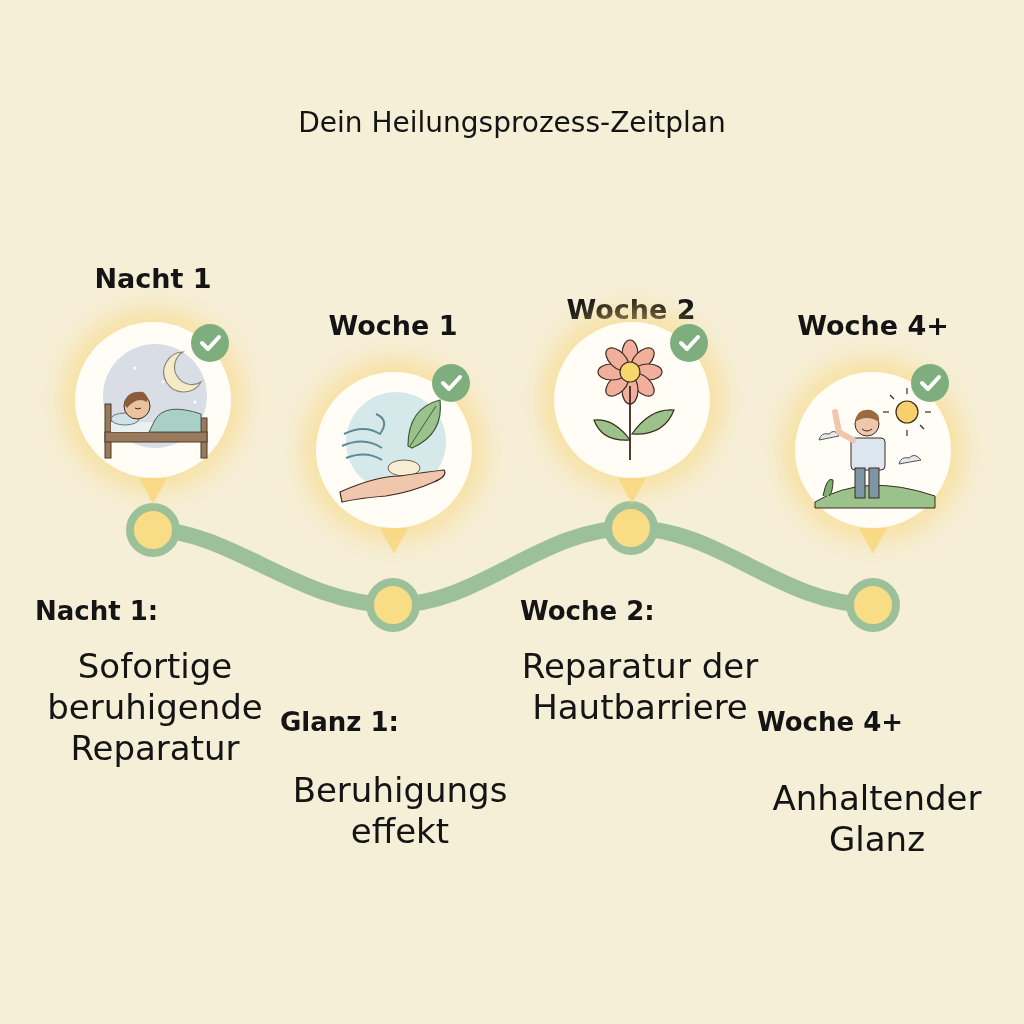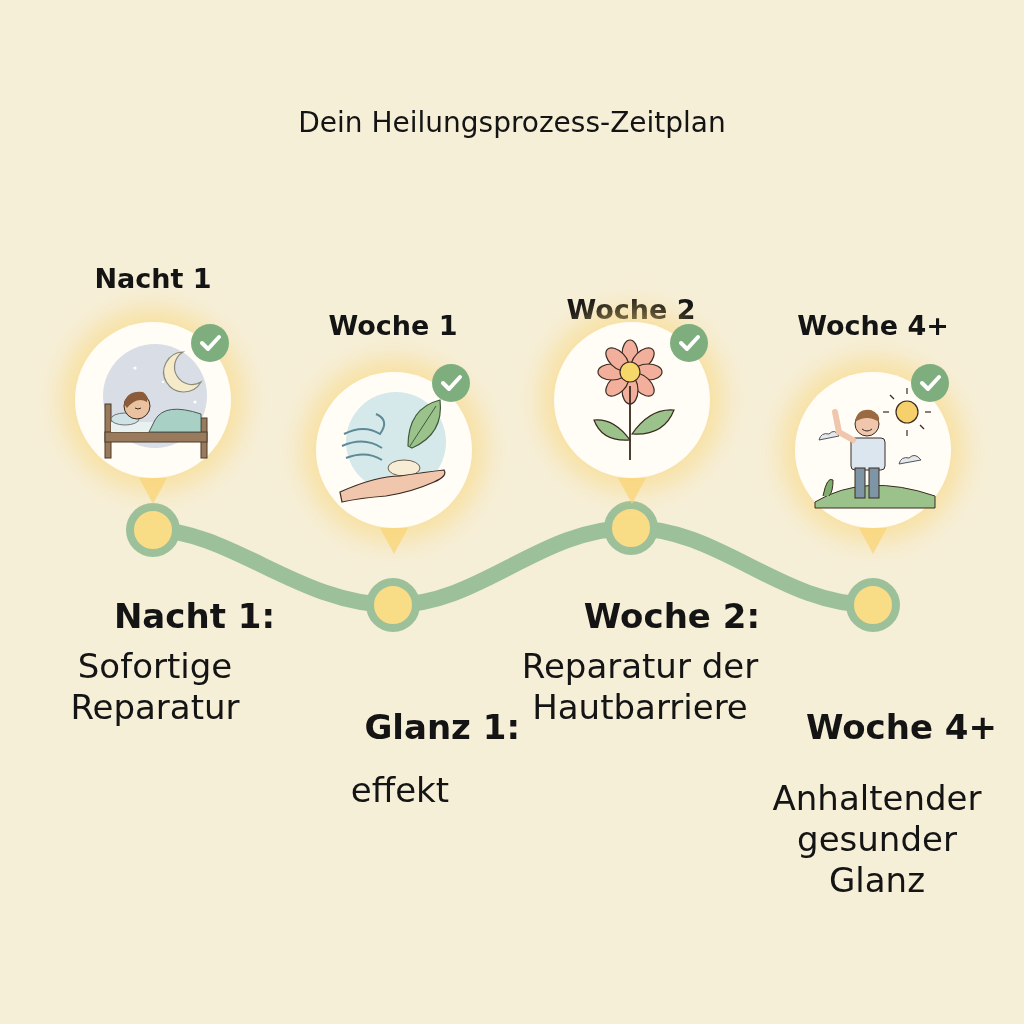--- a/index.html
+++ b/index.html
@@ -7,21 +7,21 @@
          font-family:"DejaVu Sans", "Liberation Sans", sans-serif; color:#141414; }
   .title { position:absolute; top:106px; left:0; width:1024px; text-align:center; font-size:28px; font-weight:400; letter-spacing:0px; }
   .phase-top { position:absolute; width:200px; text-align:center; font-size:27px; font-weight:700; }
   .bubble { position:absolute; width:156px; height:156px; border-radius:50%; background:#fffdf6;
             box-shadow:0 0 24px 14px rgba(249,214,120,0.55); }
   .pointer { position:absolute; width:0; height:0; border-left:14px solid transparent; border-right:14px solid transparent;
              border-top:26px solid rgba(249,214,120,0.75); }
   .check { position:absolute; width:38px; height:38px; border-radius:50%; background:#7fae7e; }
   .check svg { position:absolute; left:0; top:0; }
   .icon-svg { position:absolute; left:0; top:0; }
-  .caption-head { position:absolute; width:240px; text-align:right; font-size:34px; font-weight:700; }
+  .caption-head { position:absolute; width:240px; text-align:left; font-size:26px; font-weight:700; }
   .caption-body { position:absolute; width:240px; text-align:center; font-size:34px; line-height:41px; font-weight:400; }
   .timeline { position:absolute; left:0; top:0; }
 </style>
 </head>
 <body>
 
 <div class="title">Dein Heilungsprozess-Zeitplan</div>
 
 <svg class="timeline" width="1024" height="1024">
   <path d="M153,530 C230,530 300,605 393,605 C480,605 540,528 631,528 C720,528 780,605 873,605" fill="none" stroke="#9cc09a" stroke-width="16" stroke-linecap="round"></path>
@@ -141,32 +141,33 @@
   <div class="check" style="left:116px; top:-8px;">
     <svg width="38" height="38" viewBox="0 0 38 38">
         <path d="M11,19 L17,25 L28,13" fill="none" stroke="#fff" stroke-width="4" stroke-linecap="round" stroke-linejoin="round"></path>
       </svg>
   </div>
 </div>
 
 <div class="caption-head" style="left:35px; top:596px;">Nacht 1:</div>
 <div class="caption-body" style="left:35px; top:646px;">
   <div>Sofortige</div>
+  <div>beruhigende</div>
   <div>Reparatur</div>
 </div>
 
 <div class="caption-head" style="left:280px; top:707px;">Glanz 1:</div>
 <div class="caption-body" style="left:280px; top:770px;">
+  <div>Beruhigungs</div>
   <div>effekt</div>
 </div>
 
 <div class="caption-head" style="left:520px; top:596px;">Woche 2:</div>
 <div class="caption-body" style="left:520px; top:646px;">
   <div>Reparatur der</div>
   <div>Hautbarriere</div>
 </div>
 
 <div class="caption-head" style="left:757px; top:707px;">Woche 4+</div>
 <div class="caption-body" style="left:757px; top:770px;margin-top:8px;">
   <div>Anhaltender</div>
-  <div>gesunder</div>
   <div>Glanz</div>
 </div>
 
 </body></html>

